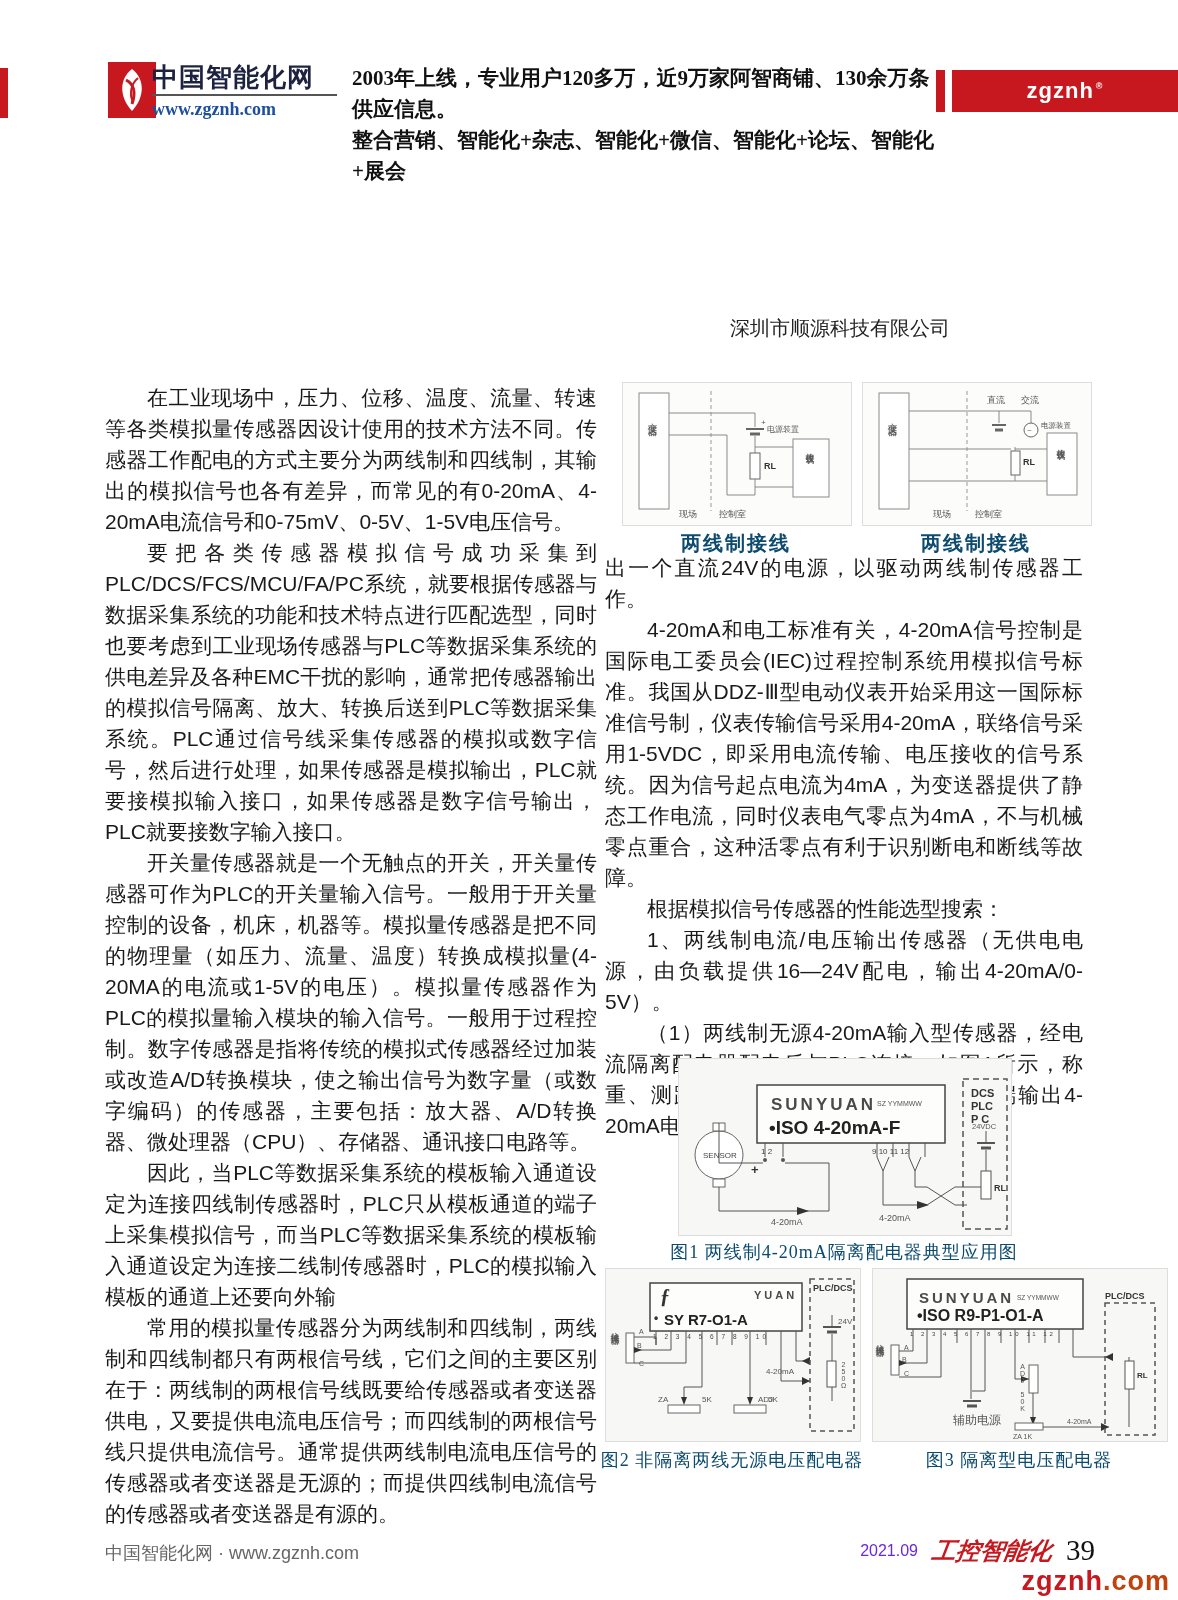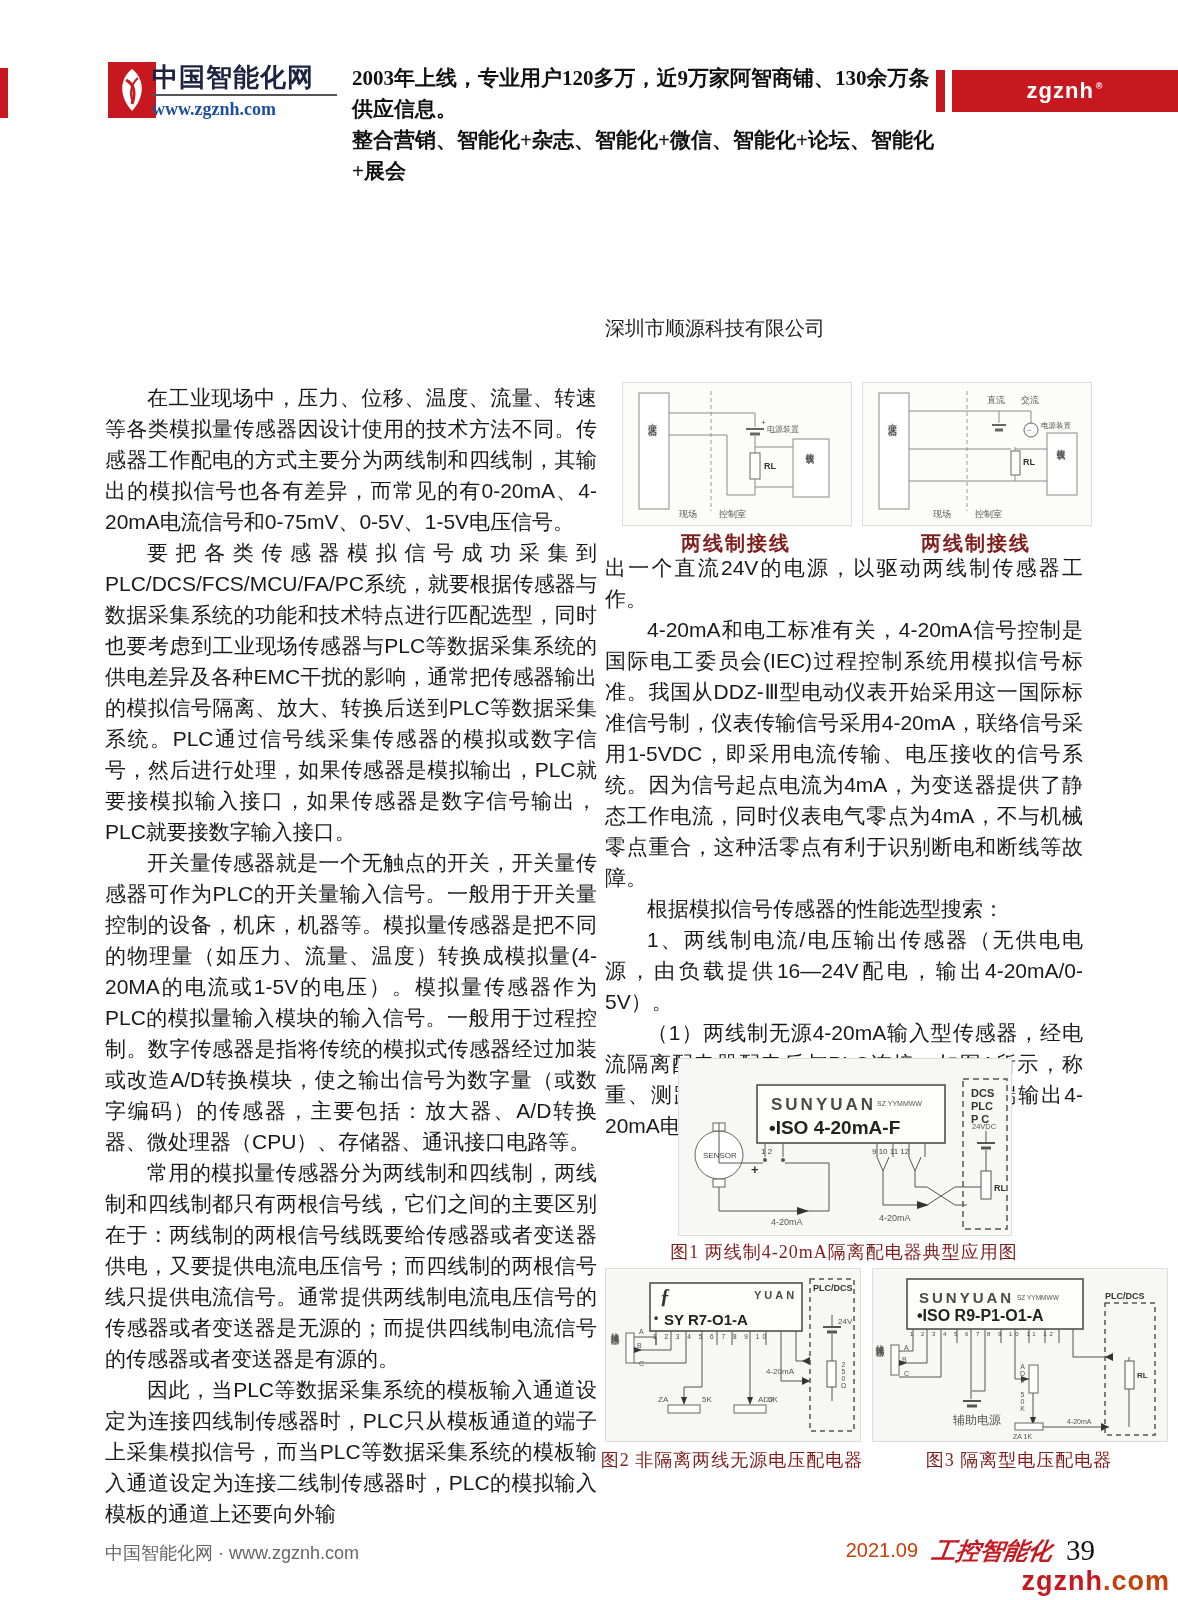--- a/index.html
+++ b/index.html
@@ -15,48 +15,48 @@
   .logo-url{font-family:"Liberation Serif",serif;font-weight:bold;font-size:18px;color:#1d4f9e;border-top:2px solid #555;padding-top:2px;margin-top:1px;line-height:22px;}
   .taglines{position:absolute;left:352px;top:63px;width:590px;font-family:"Liberation Serif",serif;font-weight:bold;font-size:21px;color:#111;line-height:31px;}
   .badge-stripe{position:absolute;left:936px;top:70px;width:9px;height:42px;background:#c8181f;}
   .badge{position:absolute;left:952px;top:70px;width:226px;height:42px;background:#c8181f;color:#fff;
          display:flex;align-items:center;justify-content:center;font-weight:bold;font-size:22px;letter-spacing:1px;}
   .badge sup{font-size:9px;margin-left:2px;margin-top:-10px;}
 
   
   .article-title{position:absolute;left:105px;top:205px;width:1060px;text-align:center;
     font-family:"Liberation Serif",serif;font-weight:bold;font-size:47px;color:#1c3a6a;letter-spacing:3px;}
-  .author{position:absolute;left:605px;top:315px;width:470px;text-align:left;
+  .author{position:absolute;left:605px;top:315px;width:470px;text-align:center;
     font-family:"Liberation Serif",serif;font-size:20px;color:#222;}
 
   
   .col-left{position:absolute;left:105px;top:382px;width:492px;height:1130px;}
   .col-right-text{position:absolute;left:605px;top:552px;width:478px;}
   .para{margin:0;font-size:21px;line-height:31px;text-align:justify;text-indent:2em;}
   .para.no-indent{text-indent:0;}
 
   
   .fig{position:absolute;background:#f7f7f5;border:1px solid #ddd;}
   .fig svg{position:absolute;left:0;top:0;}
   .fig-label{position:absolute;color:#555;font-size:9px;line-height:10px;white-space:nowrap;}
   .fig-label.bold{font-weight:bold;color:#333;}
   .vtext{writing-mode:vertical-rl;text-orientation:upright;letter-spacing:2px;}
-  .caption{position:absolute;text-align:center;font-family:"Liberation Serif",serif;color:#7f1d1d;}
+  .caption{position:absolute;text-align:center;font-family:"Liberation Serif",serif;color:#0c4a6e;}
   .cap-wiring{font-size:20px;font-weight:bold;letter-spacing:2px;}
   .cap-fig{font-size:18px;letter-spacing:1px;}
 
   .brand-text{position:absolute;font-weight:bold;color:#4a4a4a;letter-spacing:3px;}
   .model-text{position:absolute;font-weight:bold;color:#222;}
   .pin-row{position:absolute;font-size:8px;color:#444;}
   .sys-label{position:absolute;font-weight:bold;color:#333;font-size:11px;line-height:13px;}
 
   
   .footer-left{position:absolute;left:105px;top:1541px;font-size:18px;color:#666;}
   .footer-right{position:absolute;left:790px;top:1534px;width:305px;display:flex;align-items:center;justify-content:flex-end;gap:14px;}
-  .footer-date{font-size:20px;color:#c2410c;}
+  .footer-date{font-size:16px;color:#6d28d9;}
   .footer-script{font-family:"Liberation Serif",serif;font-style:italic;font-weight:bold;font-size:24px;color:#c8181f;transform:skewX(-8deg);}
   .footer-page{font-size:29px;color:#111;font-family:"Liberation Serif",serif;}
   .watermark{position:absolute;right:8px;top:1566px;font-size:27px;font-weight:bold;letter-spacing:1px;}
   .watermark .red{color:#c8181f;}
   .watermark .dark{color:#c2410c;}
 </style>
 </head>
 <body>
 
 <div class="page">
@@ -83,22 +83,22 @@
     <span>zgznh</span>
       <sup>®</sup>
   </div>
 
   <div class="author">深圳市顺源科技有限公司</div>
 
   <div class="col-left">
     <p class="para">在工业现场中，压力、位移、温度、流量、转速等各类模拟量传感器因设计使用的技术方法不同。传感器工作配电的方式主要分为两线制和四线制，其输出的模拟信号也各有差异，而常见的有0-20mA、4-20mA电流信号和0-75mV、0-5V、1-5V电压信号。</p>
     <p class="para">要把各类传感器模拟信号成功采集到PLC/DCS/FCS/MCU/FA/PC系统，就要根据传感器与数据采集系统的功能和技术特点进行匹配选型，同时也要考虑到工业现场传感器与PLC等数据采集系统的供电差异及各种EMC干扰的影响，通常把传感器输出的模拟信号隔离、放大、转换后送到PLC等数据采集系统。PLC通过信号线采集传感器的模拟或数字信号，然后进行处理，如果传感器是模拟输出，PLC就要接模拟输入接口，如果传感器是数字信号输出，PLC就要接数字输入接口。</p>
     <p class="para">开关量传感器就是一个无触点的开关，开关量传感器可作为PLC的开关量输入信号。一般用于开关量控制的设备，机床，机器等。模拟量传感器是把不同的物理量（如压力、流量、温度）转换成模拟量(4-20MA的电流或1-5V的电压）。模拟量传感器作为PLC的模拟量输入模块的输入信号。一般用于过程控制。数字传感器是指将传统的模拟式传感器经过加装或改造A/D转换模块，使之输出信号为数字量（或数字编码）的传感器，主要包括：放大器、A/D转换器、微处理器（CPU）、存储器、通讯接口电路等。</p>
+    <p class="para">因此，当PLC等数据采集系统的模板输入通道设定为连接四线制传感器时，PLC只从模板通道的端子上采集模拟信号，而当PLC等数据采集系统的模板输入通道设定为连接二线制传感器时，PLC的模拟输入模板的通道上还要向外输</p>
     <p class="para">常用的模拟量传感器分为两线制和四线制，两线制和四线制都只有两根信号线，它们之间的主要区别在于：两线制的两根信号线既要给传感器或者变送器供电，又要提供电流电压信号；而四线制的两根信号线只提供电流信号。通常提供两线制电流电压信号的传感器或者变送器是无源的；而提供四线制电流信号的传感器或者变送器是有源的。</p>
-    <p class="para">因此，当PLC等数据采集系统的模板输入通道设定为连接四线制传感器时，PLC只从模板通道的端子上采集模拟信号，而当PLC等数据采集系统的模板输入通道设定为连接二线制传感器时，PLC的模拟输入模板的通道上还要向外输</p>
   </div>
 
   <div class="fig" style="left:622px;top:382px;width:228px;height:142px;background:#fcfcfb;">
     <svg width="228" height="142">
       <rect x="16" y="10" width="30" height="116" fill="#fff" stroke="#8a8a8a"></rect>
       <line x1="88" y1="8" x2="88" y2="128" stroke="#999" stroke-dasharray="4 3"></line>
       <polyline points="46,30 132,30 132,44" fill="none" stroke="#8a8a8a"></polyline>
       <line x1="123" y1="46" x2="141" y2="46" stroke="#666" stroke-width="2"></line>
       <line x1="127" y1="51" x2="137" y2="51" stroke="#666" stroke-width="3"></line>
       <line x1="132" y1="53" x2="132" y2="70" stroke="#8a8a8a"></line>

